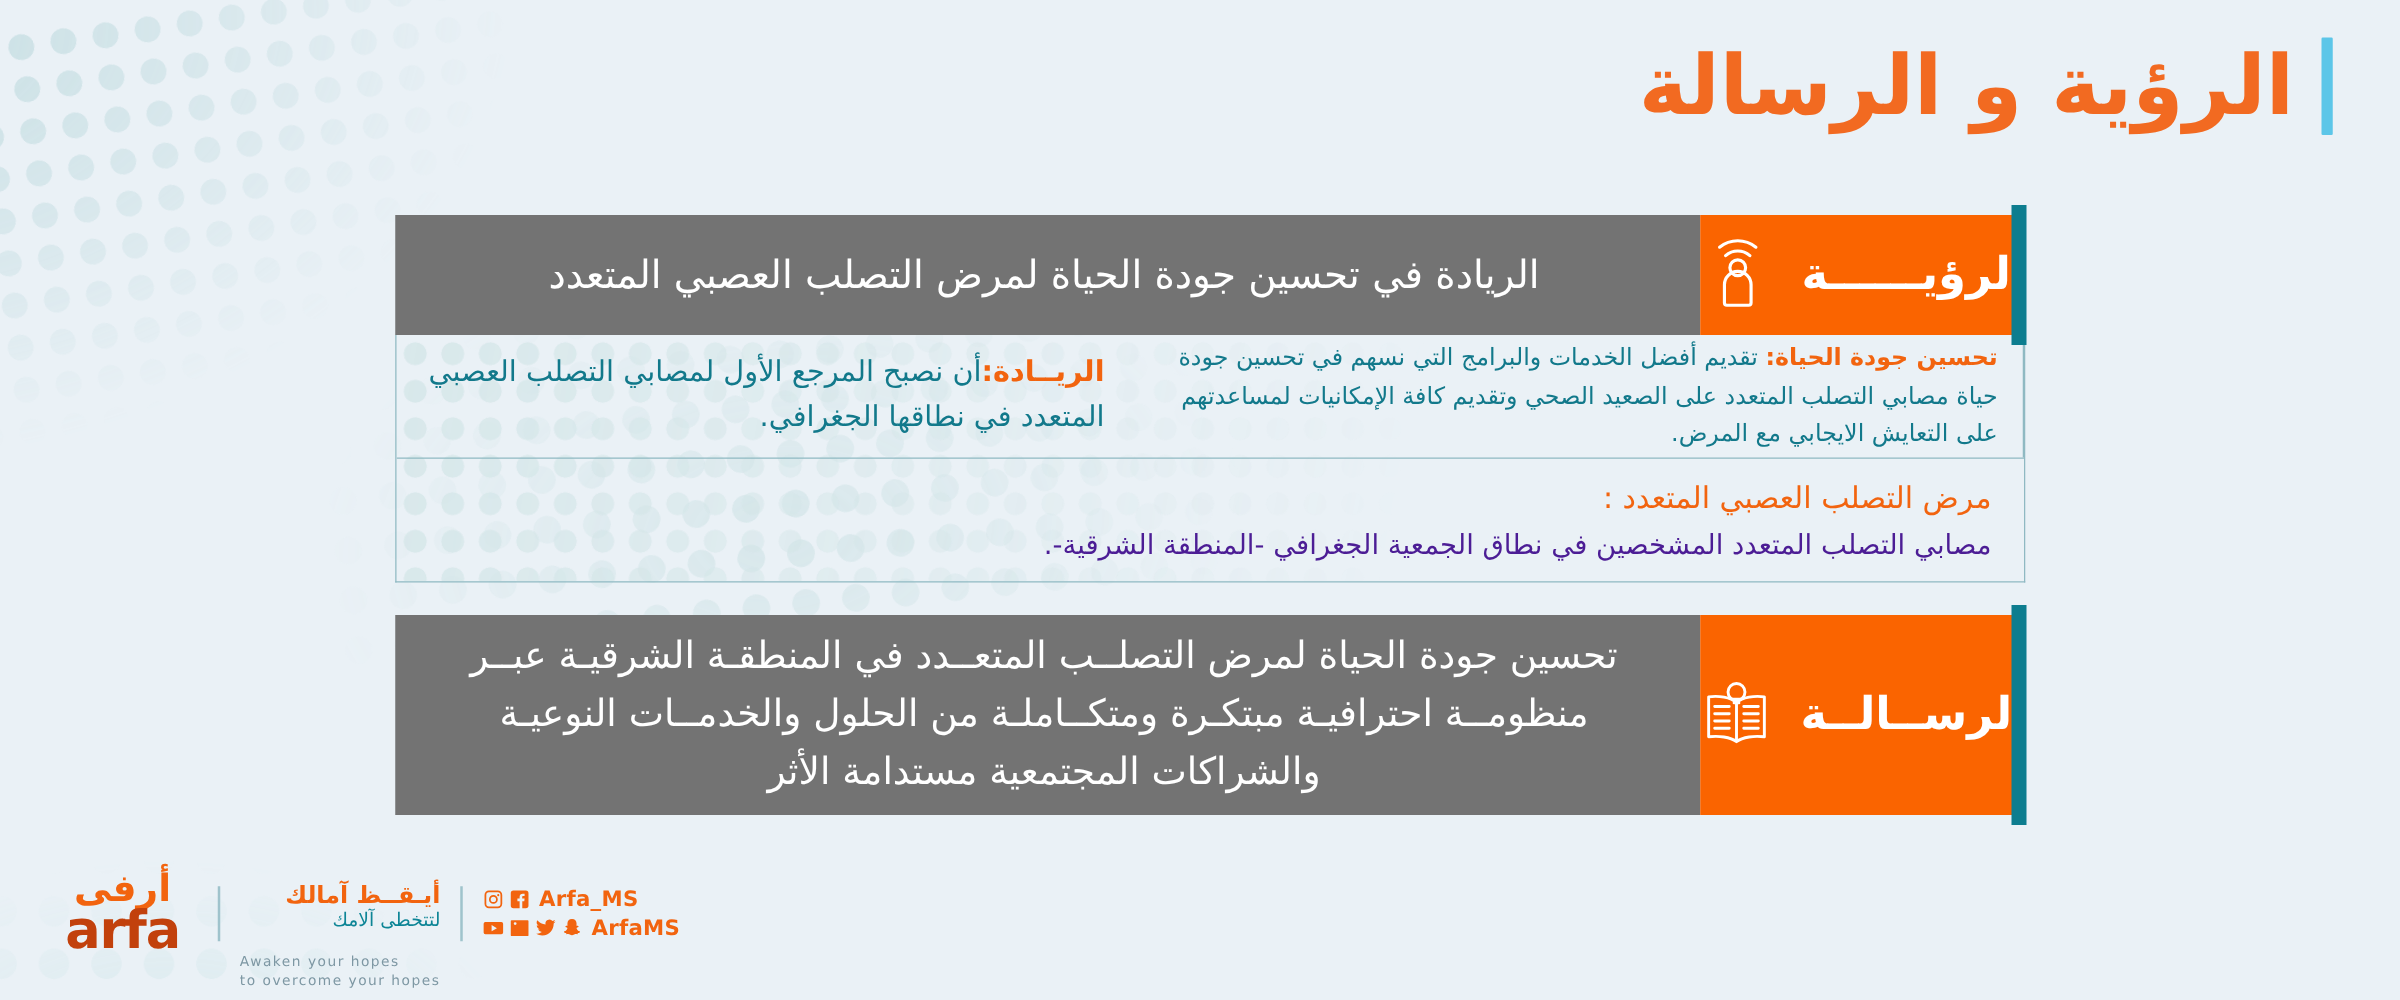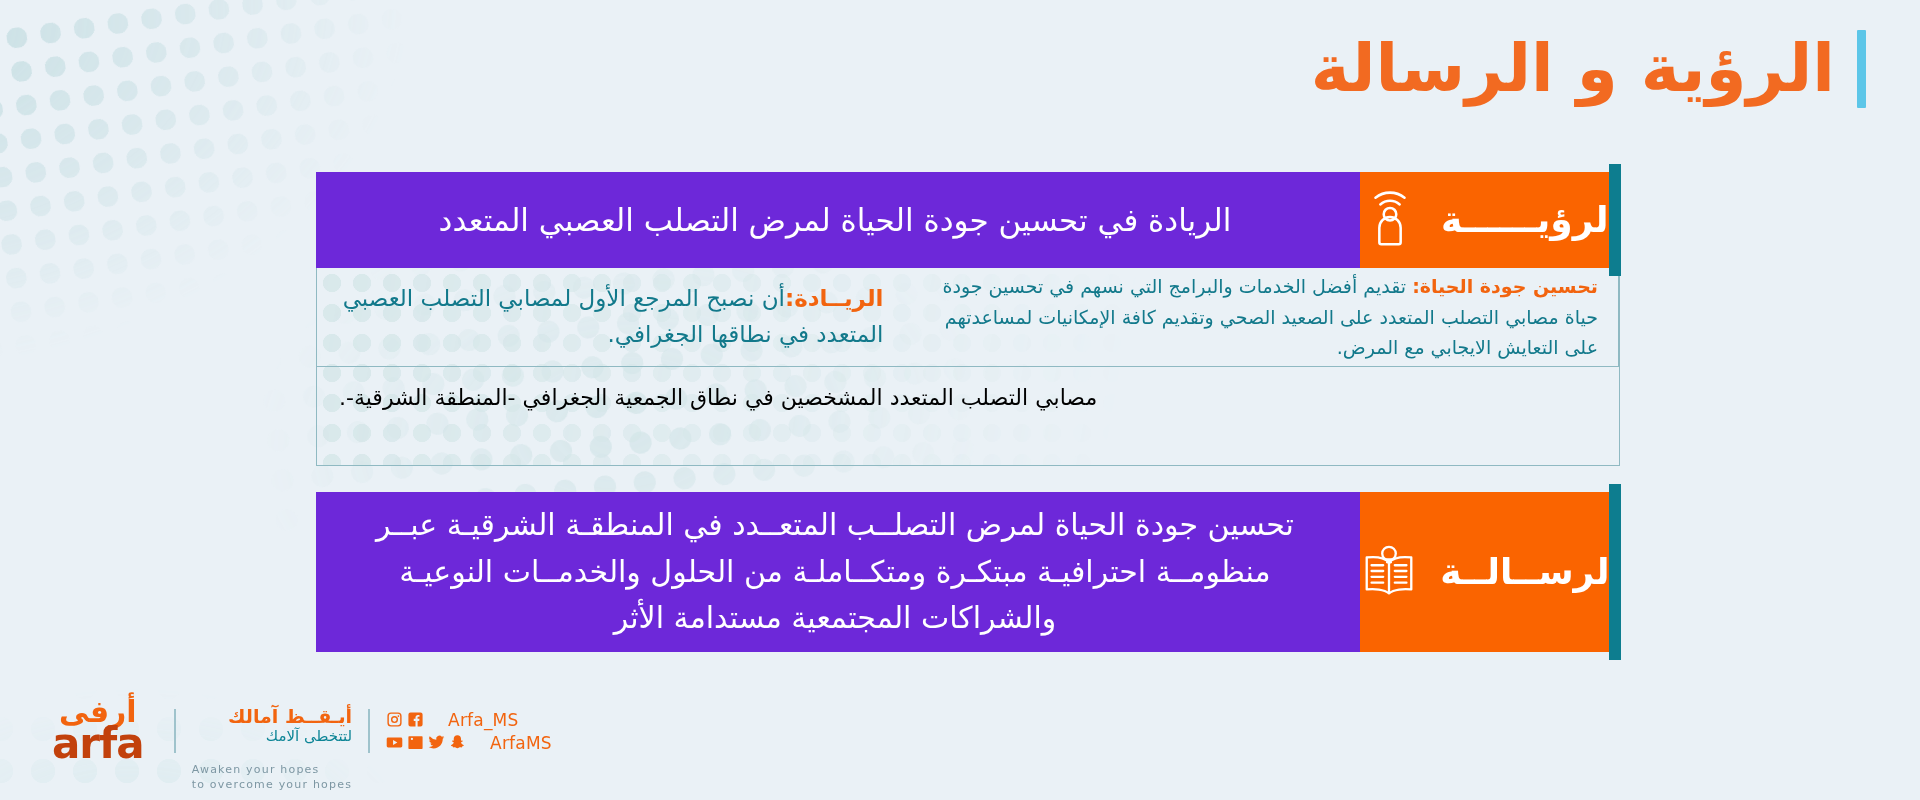--- a/index.html
+++ b/index.html
@@ -138,21 +138,21 @@
     letter-spacing: 0;
   }
   .label-icon {
     width: 62px;
     height: 62px;
     display: block;
     flex: 0 0 auto;
   }
 
   .teal-box {
-    background: #6d28d9;
+    background: #737373;
     flex: 1 1 auto;
     display: flex;
     align-items: center;
     box-sizing: border-box;
     padding: 10px 34px 10px 28px;
   }
   .teal-text {
     color: #ffffff;
     font-size: 31px;
     line-height: 1.45;
@@ -235,24 +235,24 @@
     z-index: 2;
   }
   .info-bottom-title {
     color: #f2640f;
     font-size: 24px;
     line-height: 1.3;
     text-align: right;
     margin-bottom: 8px;
   }
   .info-bottom-text {
-    color: #000000;
+    color: #4c1d95;
     font-size: 22px;
     line-height: 1.4;
-    text-align: left;
+    text-align: right;
   }
 
   
   .mission-block {
     top: 492px;
     right: 300px;
     left: 316px;
     height: 160px;
     z-index: 4;
   }
@@ -328,22 +328,22 @@
   }
   .social-row {
     display: flex;
     flex-direction: row;
     align-items: center;
     gap: 4px;
   }
   .social-row .handle {
     color: #f2640f;
     font-size: 17px;
-    font-weight: normal;
-    margin-left: 20px;
+    font-weight: bold;
+    margin-left: 3px;
     letter-spacing: .2px;
   }
   .sicon { width: 17px; height: 17px; display: block; }
 </style>
 </head>
 <body>
 
 <div class="slide">
 
   <div class="halftone-tl"></div>
@@ -382,20 +382,21 @@
         </div>
       </div>
       <div class="info-col info-col-right">
         <div class="info-body-right">
           <span class="lead-orange">الريــادة:</span><span>أن نصبح المرجع الأول لمصابي التصلب العصبي المتعدد في نطاقها الجغرافي.</span>
         </div>
       </div>
     </div>
 
     <div class="info-bottom">
+      <div class="info-bottom-title">مرض التصلب العصبي المتعدد :</div>
       <div class="info-bottom-text">مصابي التصلب المتعدد المشخصين في نطاق الجمعية الجغرافي -المنطقة الشرقية-.</div>
     </div>
   </div>
 
   <div class="mission-block">
     <div class="label-box">
       <div class="accent"></div>
       <span class="label-text">الرســالــة</span>
       <svg class="label-icon" viewBox="0 0 64 64" fill="none" stroke="#ffffff" stroke-width="2.4" stroke-linecap="round" stroke-linejoin="round">
         <path d="M32 22 V52"></path>

